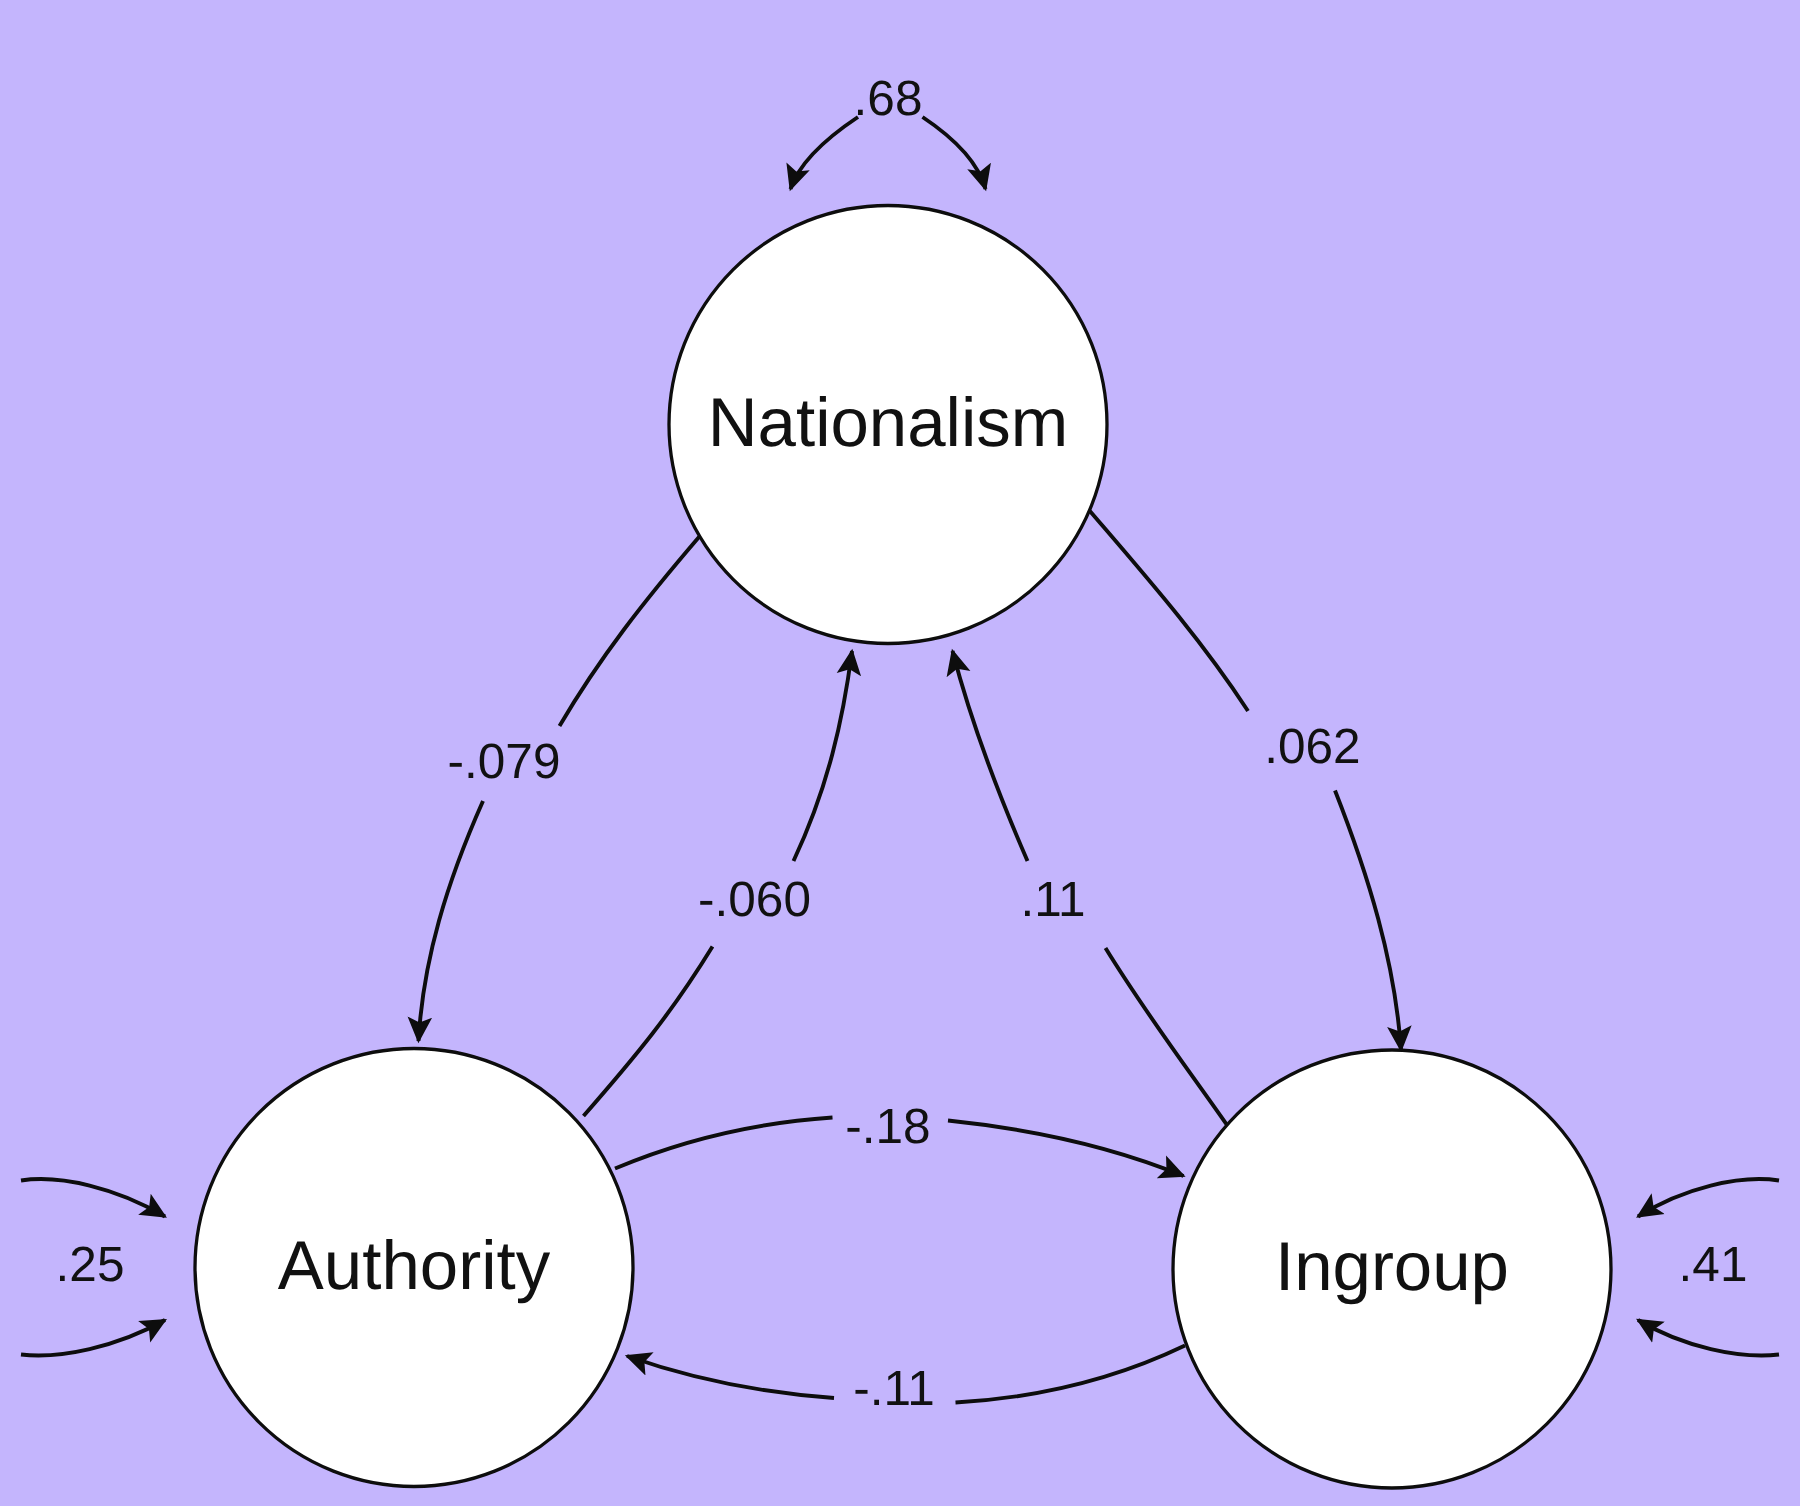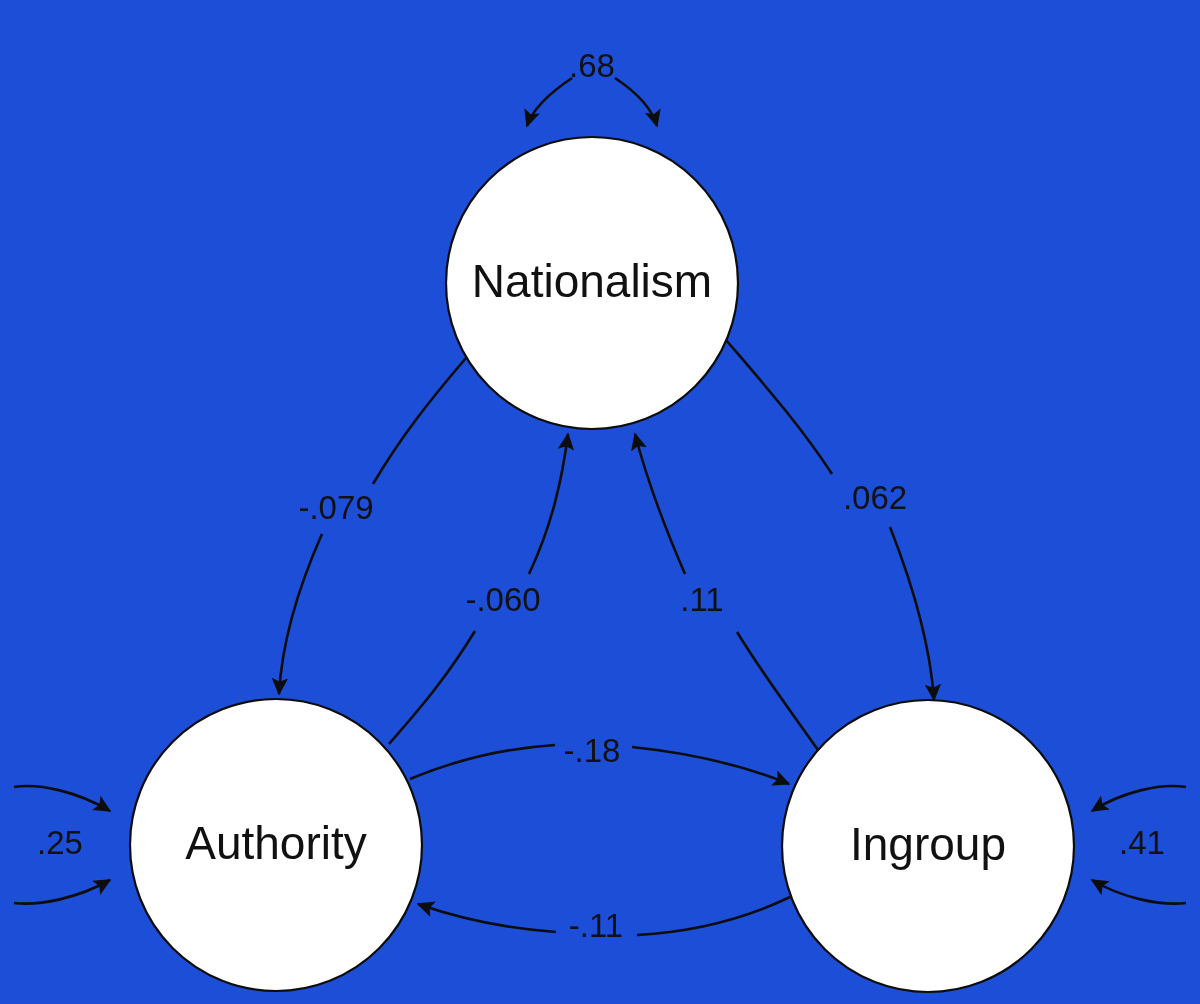--- a/index.html
+++ b/index.html
@@ -11,21 +11,21 @@
   body {
     width: 1200px;
     height: 1004px;
     font-family: "Liberation Sans", sans-serif;
     overflow: hidden;
   }
   #diagram-root {
     position: relative;
     width: 1200px;
     height: 1004px;
-    background: #1d4ed8;
+    background: #c4b5fd;
   }
   svg#path-diagram {
     display: block;
     width: 1200px;
     height: 1004px;
   }
   .node-circle {
     fill: #ffffff;
     stroke: #0d0d0d;
     stroke-width: 2.2;

